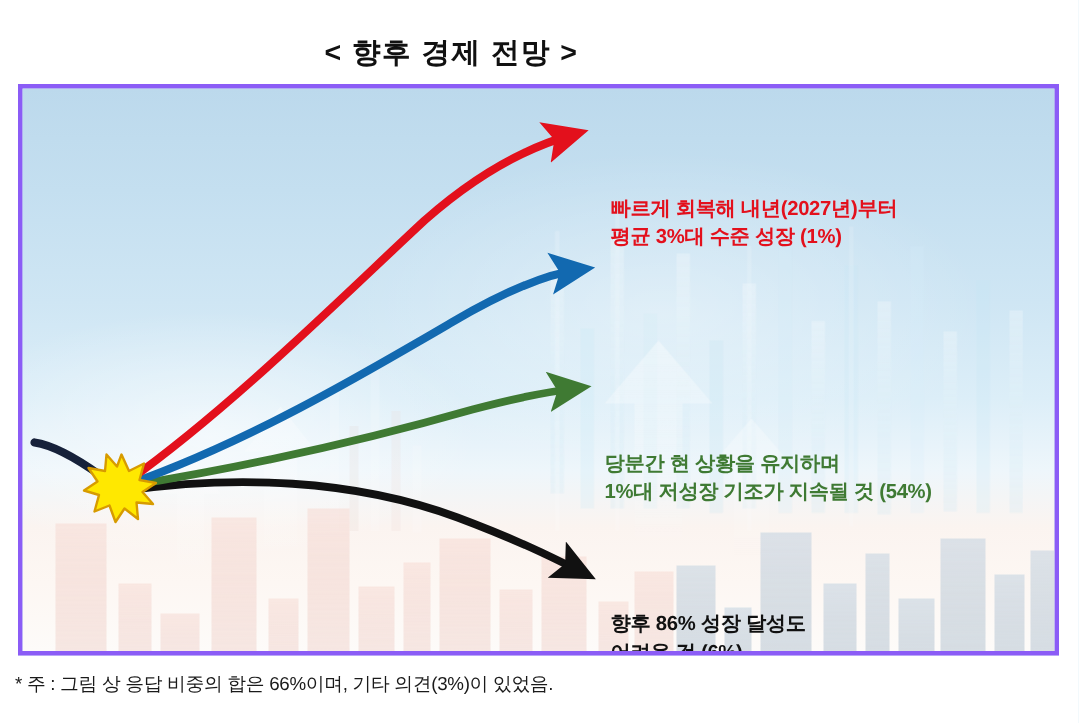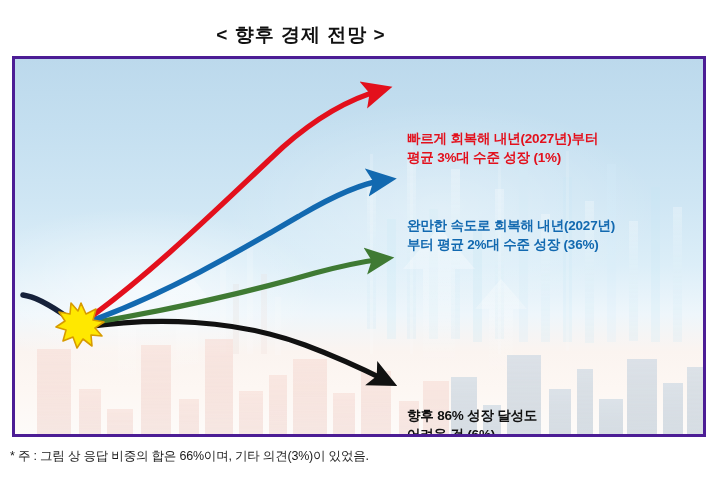--- a/index.html
+++ b/index.html
@@ -29,21 +29,21 @@
     white-space: nowrap;
   }
 
   
   #figure-frame {
     position: absolute;
     left: 12px;
     top: 56px;
     width: 694px;
     height: 381px;
-    border: 3px solid #4c1d95;
+    border: 3px solid #8b5cf6;
     box-sizing: border-box;
     overflow: hidden;
     background: #cfe4f2;
   }
 
   #figure-canvas {
     position: absolute;
     left: 0;
     top: 0;
     width: 688px;
@@ -227,25 +227,25 @@
                  L2,14 L-4,23 L-8,12 L-18,16 L-15,5 L-25,2 L-16,-4 L-22,-13
                  L-11,-11 L-10,-22 L-3,-14 Z" fill="#ffe800" stroke="#d79b00" stroke-width="1.6" stroke-linejoin="round"></path>
       </g>
     </svg>
 
     <div class="fig-label" id="label-red">
       <div>빠르게 회복해 내년(2027년)부터</div>
       <div>평균 3%대 수준 성장 (1%)</div>
     </div>
 
-    <div class="fig-label" id="label-blue">
-      <div>완만한 속도로 회복해 내년(2027년)</div>
-      <div>부터 평균 2%대 수준 성장 (36%)</div>
+
+    <div class="fig-label" id="label-green">
+      <div>당분간 현 상황을 유지하며</div>
+      <div>1%대 저성장 기조가 지속될 것 (54%)</div>
     </div>
-
 
     <div class="fig-label" id="label-black">
       <div>향후 86% 성장 달성도</div>
       <div>어려울 것 (6%)</div>
     </div>
 
   </div>
 </div>
 
 <div id="footnote">* 주 : 그림 상 응답 비중의 합은 66%이며, 기타 의견(3%)이 있었음.</div>

